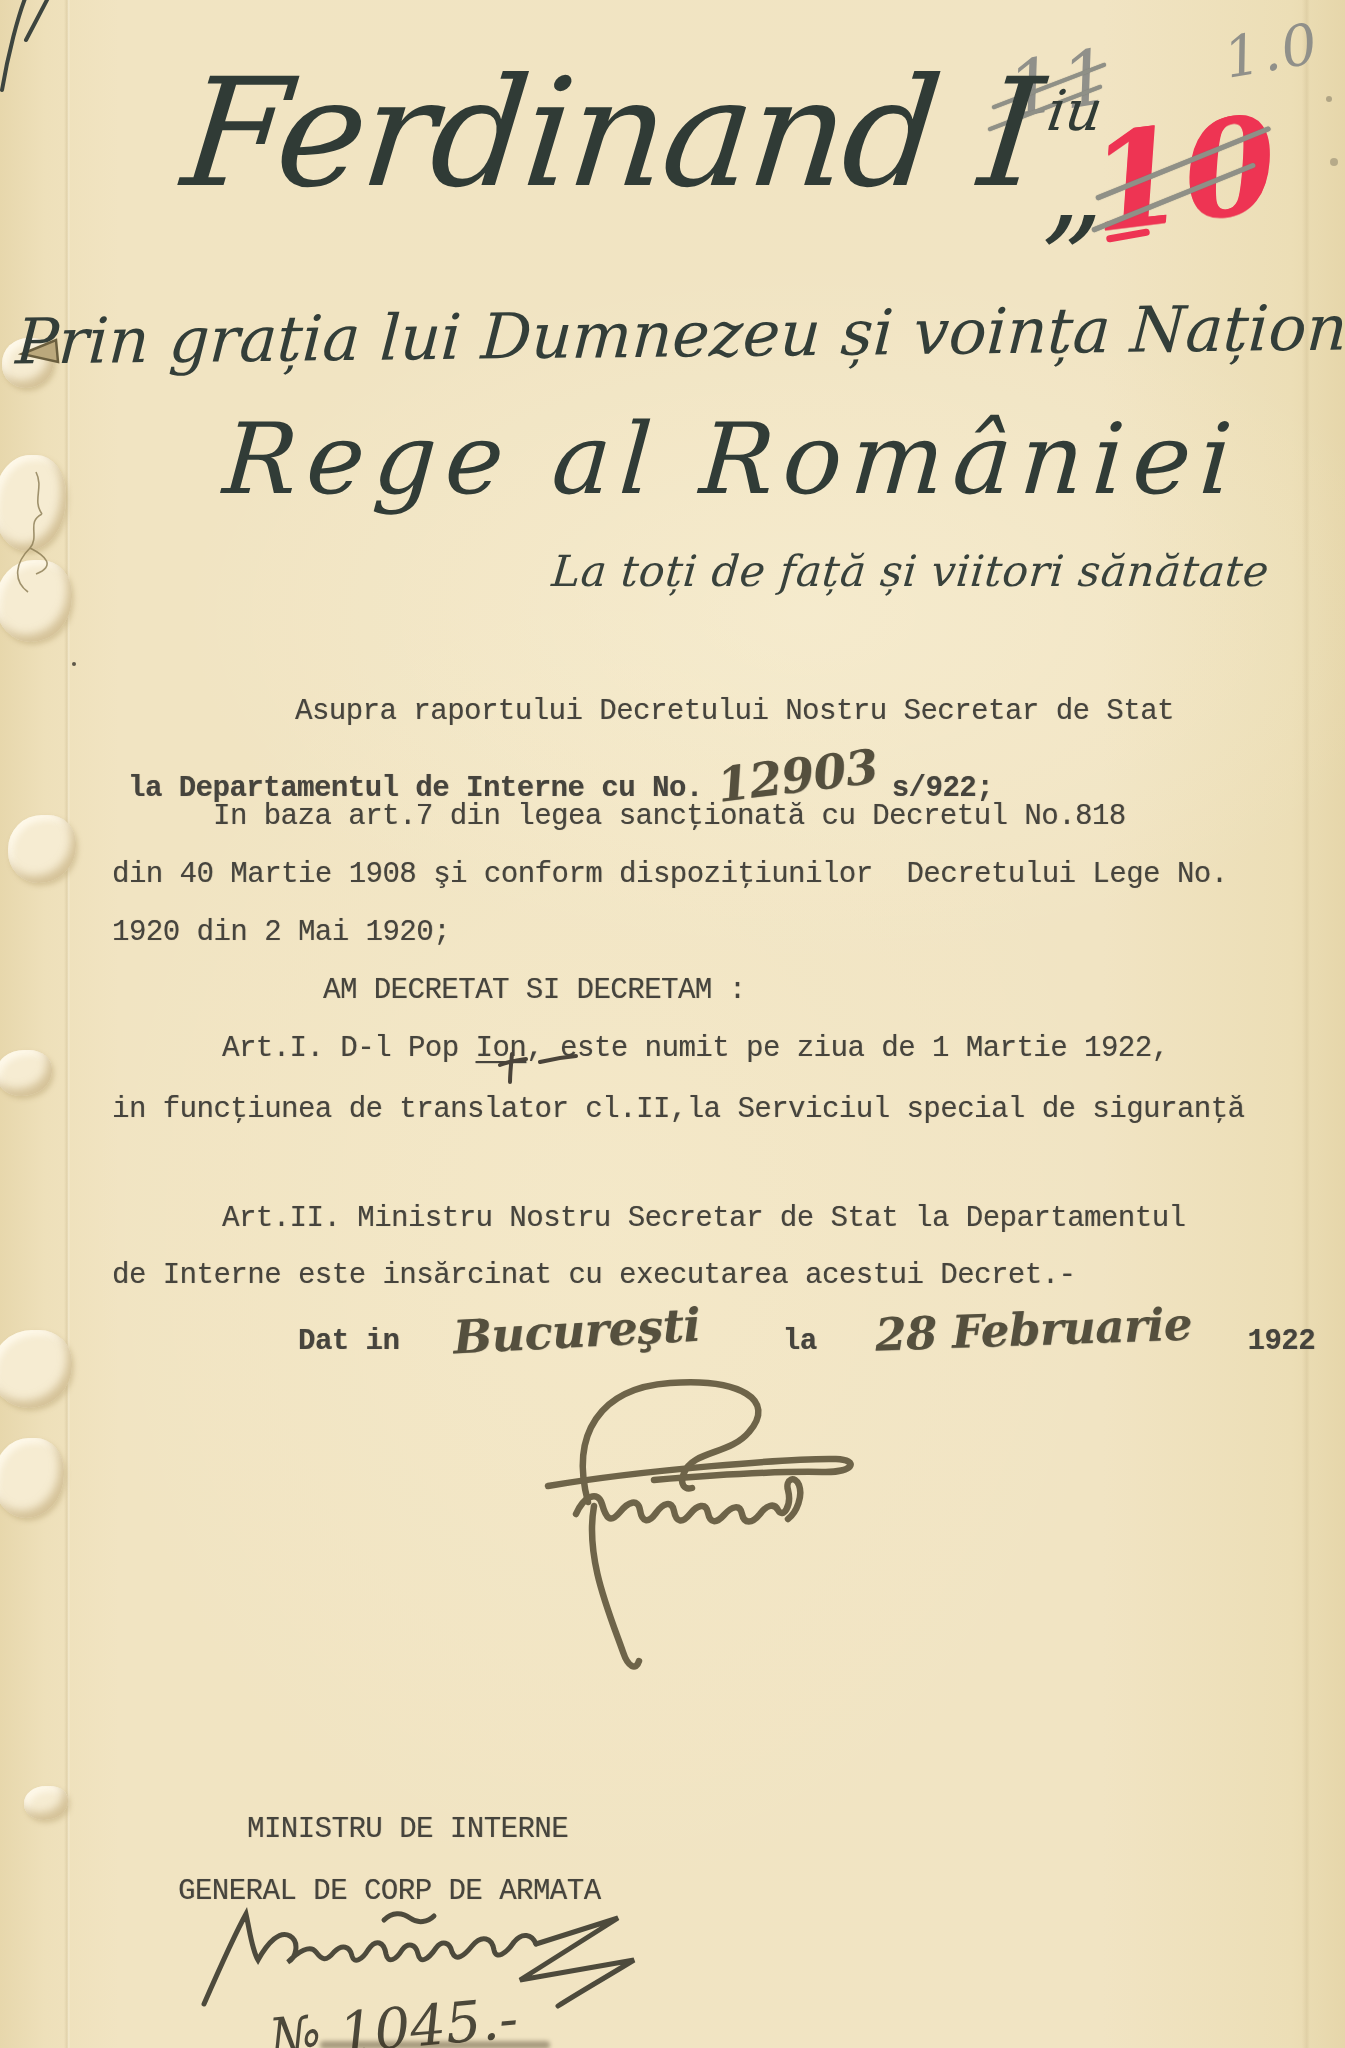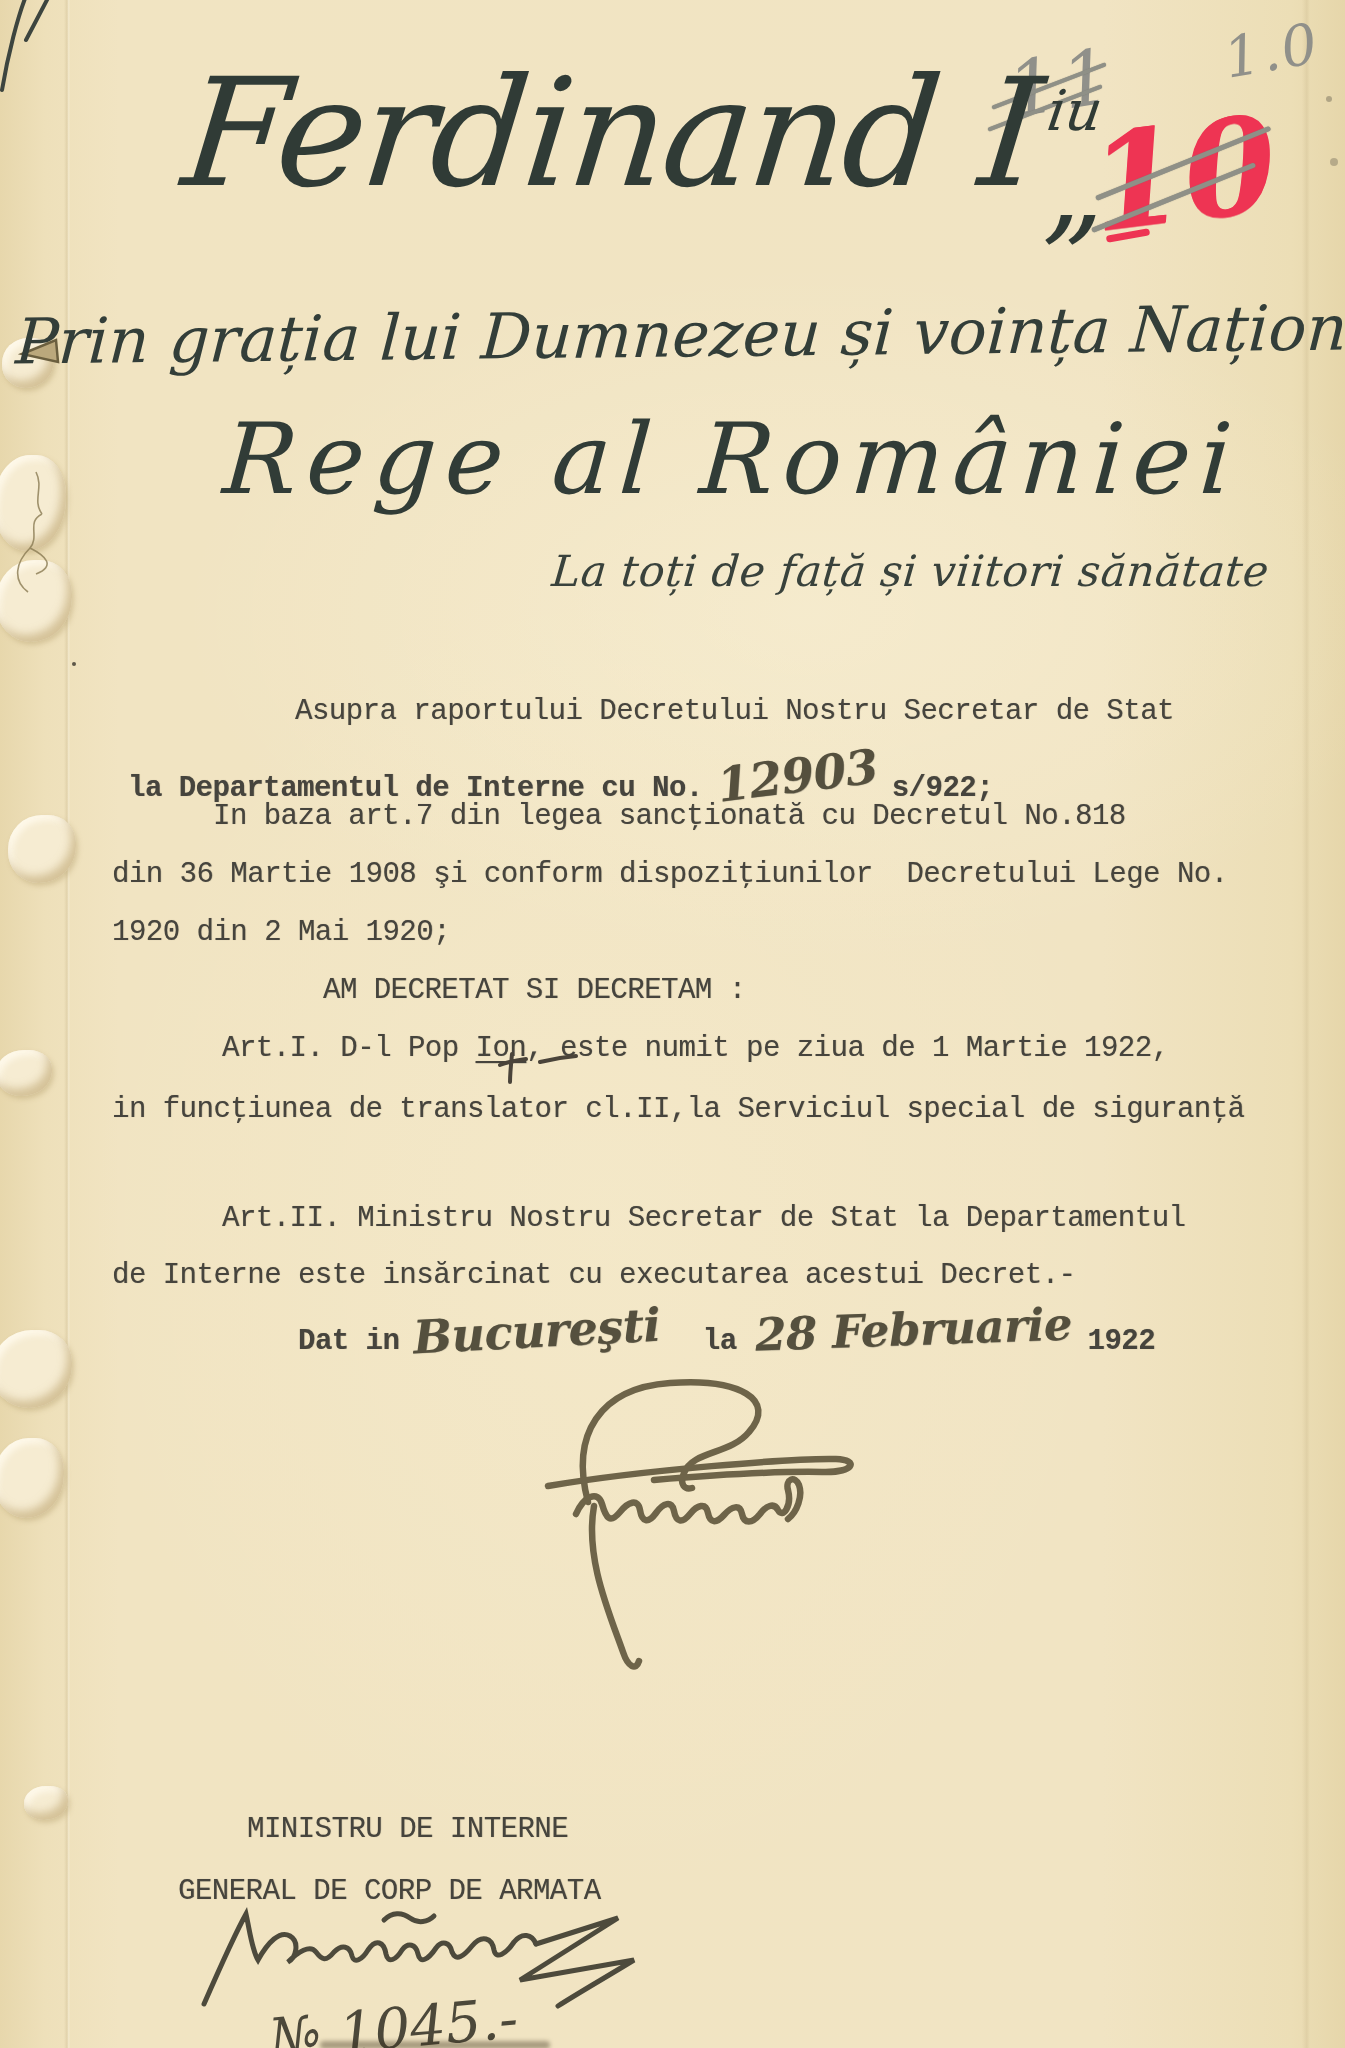--- a/index.html
+++ b/index.html
@@ -120,36 +120,36 @@
 
   <div class="typed" style="left:295px; top:695px;">Asupra raportului Decretului Nostru Secretar de Stat</div>
 
   <div class="typed typed-row" style="left:128px; top:752px;">
     <span>la Departamentul de Interne cu No.</span>
     <span class="hand hand-number">12903</span>
     <span>s/922;</span>
   </div>
 
   <div class="typed" style="left:213px; top:800px;">In baza art.7 din legea sancţionată cu Decretul No.818</div>
-  <div class="typed" style="left:112px; top:858px;">din 36 Martie 1908 şi conform dispoziţiunilor  Decretului Lege No.</div>
+  <div class="typed" style="left:112px; top:858px;">din 40 Martie 1908 şi conform dispoziţiunilor  Decretului Lege No.</div>
   <div class="typed" style="left:112px; top:916px;">1920 din 2 Mai 1920;</div>
 
   <div class="typed" style="left:323px; top:974px;">AM DECRETAT SI DECRETAM :</div>
 
   <div class="typed" style="left:222px; top:1032px;"><span>Art.I. D-l Pop </span><span class="uline">Ion</span><span>, este numit pe ziua de 1 Martie 1922,</span></div>
 
   <svg style="left:498px; top:1050px;" width="84" height="38" viewBox="0 0 84 38">
     <path d="M14,4 C13,14 12,24 12,32 M2,15 C10,12 20,10 28,9 M42,12 C54,9 66,7 78,6" fill="none" stroke="#4a443a" stroke-width="4" stroke-linecap="round"></path>
   </svg>
 
   <div class="typed" style="left:112px; top:1093px;">in funcţiunea de translator cl.II,la Serviciul special de siguranţă</div>
   <div class="typed" style="left:222px; top:1202px;">Art.II. Ministru Nostru Secretar de Stat la Departamentul</div>
   <div class="typed" style="left:112px; top:1259px;">de Interne este insărcinat cu executarea acestui Decret.-</div>
 
-  <div class="typed typed-row" style="left:298px; top:1306px;">
+  <div class="typed typed-row" style="left:298px; top:1306px;gap:40px;">
     <span>Dat in</span>
     <span class="hand hand-city">Bucureşti</span>
     <span>la</span>
     <span class="hand hand-date">28 Februarie</span>
     <span>1922</span>
   </div>
 
   <svg style="left:402px; top:1372px;" width="490" height="310" viewBox="0 0 490 310">
     <g fill="none" stroke="#6e6449" stroke-width="6.5" stroke-linecap="round">
       <path d="M186,130 C168,62 198,16 268,11 C338,6 375,28 347,60 C328,83 291,78 282,101 C277,113 283,118 290,116"></path>

